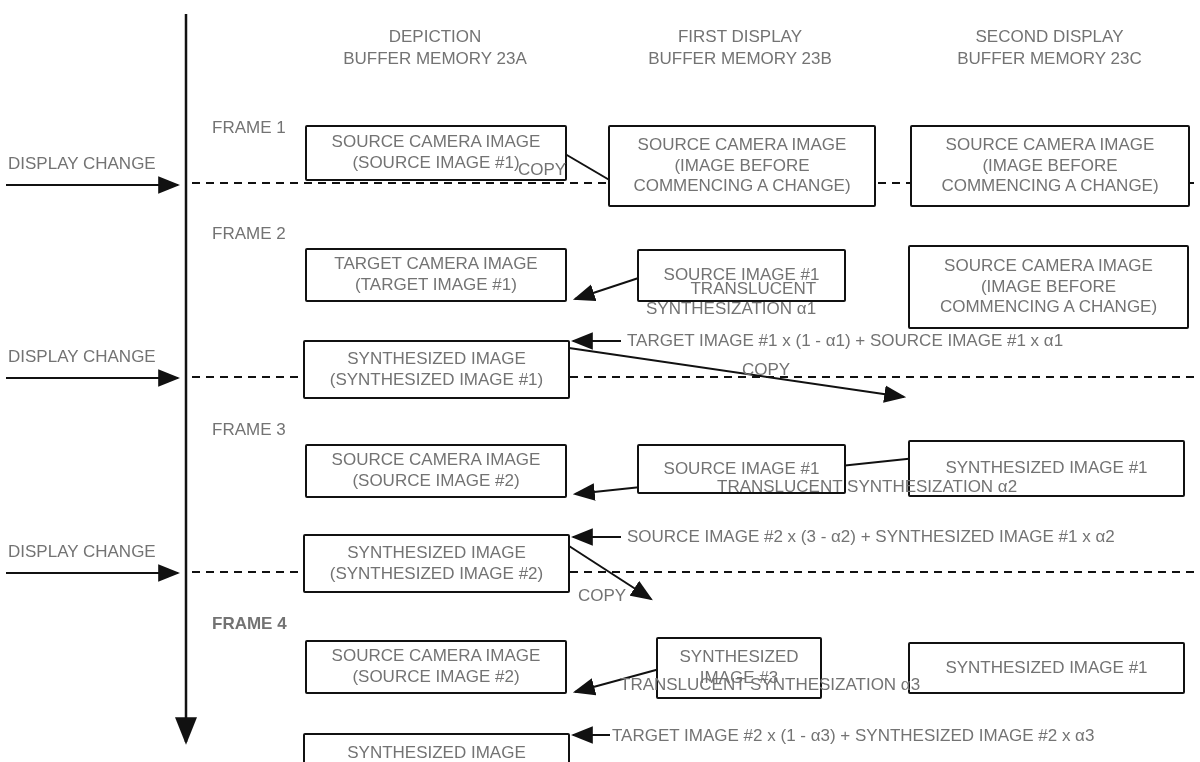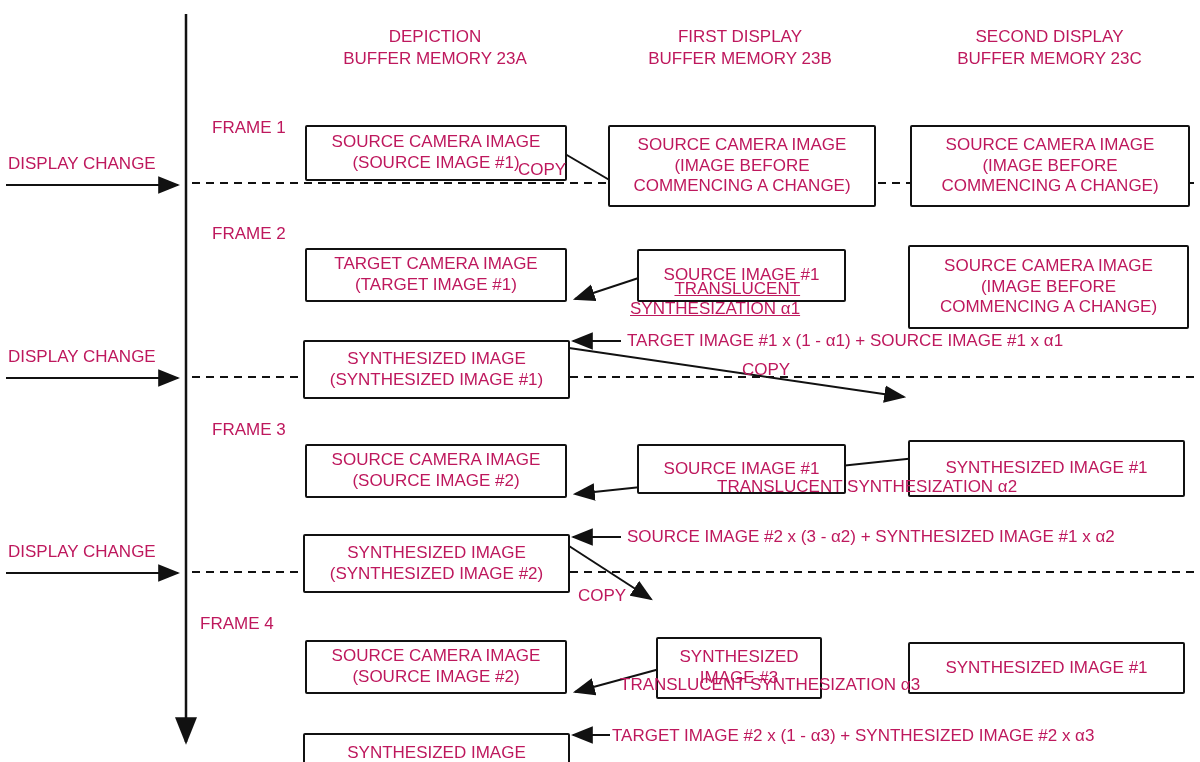--- a/index.html
+++ b/index.html
@@ -1,18 +1,18 @@
 <!DOCTYPE html>
 <html><head>
 <meta charset="utf-8">
 <style>
   html,body{margin:0;padding:0;background:#fff;}
   #stage{
     position:relative;width:1200px;height:762px;background:#fff;
-    font-family:"Liberation Sans","DejaVu Sans",sans-serif;color:#be185d;overflow:hidden;border-radius:8px;
+    font-family:"Liberation Sans","DejaVu Sans",sans-serif;color:#737373;overflow:hidden;border-radius:8px;
   }
   #arrow-layer{position:absolute;left:0;top:0;width:1200px;height:762px;pointer-events:none;}
   .box{
     position:absolute;border:2px solid #111;border-radius:2px;background:#fff;
     display:flex;align-items:center;justify-content:center;text-align:center;
     white-space:pre-line;font-size:17px;line-height:1.22;z-index:2;margin-top:40px;
   }
   .hdr{position:absolute;text-align:center;white-space:pre-line;font-size:17px;line-height:1.28;z-index:2;}
   .lbl{position:absolute;white-space:pre-line;font-size:17px;line-height:1.2;z-index:2;text-align:right;}
   .frame-lbl{position:absolute;font-size:17px;z-index:2;}
@@ -65,41 +65,41 @@
   <div class="hdr" style="left:912px;top:26px;width:275px;">SECOND DISPLAY
 BUFFER MEMORY 23C</div>
 
   <div class="dc-lbl" style="left:8px;top:154px;">DISPLAY CHANGE</div>
   <div class="dc-lbl" style="left:8px;top:347px;">DISPLAY CHANGE</div>
   <div class="dc-lbl" style="left:8px;top:542px;">DISPLAY CHANGE</div>
 
   <div class="frame-lbl" style="left:212px;top:96px;margin-top:22px;">FRAME 1</div>
   <div class="frame-lbl" style="left:212px;top:224px;">FRAME 2</div>
   <div class="frame-lbl" style="left:212px;top:420px;">FRAME 3</div>
-  <div class="frame-lbl" style="left:200px;top:614px;">FRAME 4</div>
+  <div class="frame-lbl" style="left:212px;top:614px;font-weight:bold;">FRAME 4</div>
 
   <div class="box" style="left:305px;top:85px;width:258px;height:52px;">SOURCE CAMERA IMAGE
 (SOURCE IMAGE #1)</div>
   <div class="box" style="left:608px;top:85px;width:264px;height:78px;">SOURCE CAMERA IMAGE
 (IMAGE BEFORE
 COMMENCING A CHANGE)</div>
   <div class="box" style="left:910px;top:85px;width:276px;height:78px;">SOURCE CAMERA IMAGE
 (IMAGE BEFORE
 COMMENCING A CHANGE)</div>
   <div class="lbl" style="left:518px;top:160px;">COPY</div>
 
   <div class="box" style="left:305px;top:208px;width:258px;height:50px;">TARGET CAMERA IMAGE
 (TARGET IMAGE #1)</div>
   <div class="box" style="left:637px;top:209px;width:205px;height:49px;">SOURCE IMAGE #1</div>
   <div class="box" style="left:908px;top:205px;width:277px;height:80px;">SOURCE CAMERA IMAGE
 (IMAGE BEFORE
 COMMENCING A CHANGE)</div>
   <div class="box" style="left:303px;top:300px;width:263px;height:55px;">SYNTHESIZED IMAGE
 (SYNTHESIZED IMAGE #1)</div>
-  <div class="lbl" style="left:630px;top:279px;text-decoration:underline;">TRANSLUCENT
+  <div class="lbl" style="left:646px;top:279px;">TRANSLUCENT
 SYNTHESIZATION α1</div>
   <div class="lbl" style="left:627px;top:331px;">TARGET IMAGE #1 x (1 - α1) + SOURCE IMAGE #1 x α1</div>
   <div class="lbl" style="left:742px;top:360px;">COPY</div>
 
   <div class="box" style="left:305px;top:404px;width:258px;height:50px;">SOURCE CAMERA IMAGE
 (SOURCE IMAGE #2)</div>
   <div class="box" style="left:637px;top:404px;width:205px;height:46px;">SOURCE IMAGE #1</div>
   <div class="box" style="left:908px;top:400px;width:273px;height:53px;">SYNTHESIZED IMAGE #1</div>
   <div class="box" style="left:303px;top:494px;width:263px;height:55px;">SYNTHESIZED IMAGE
 (SYNTHESIZED IMAGE #2)</div>

